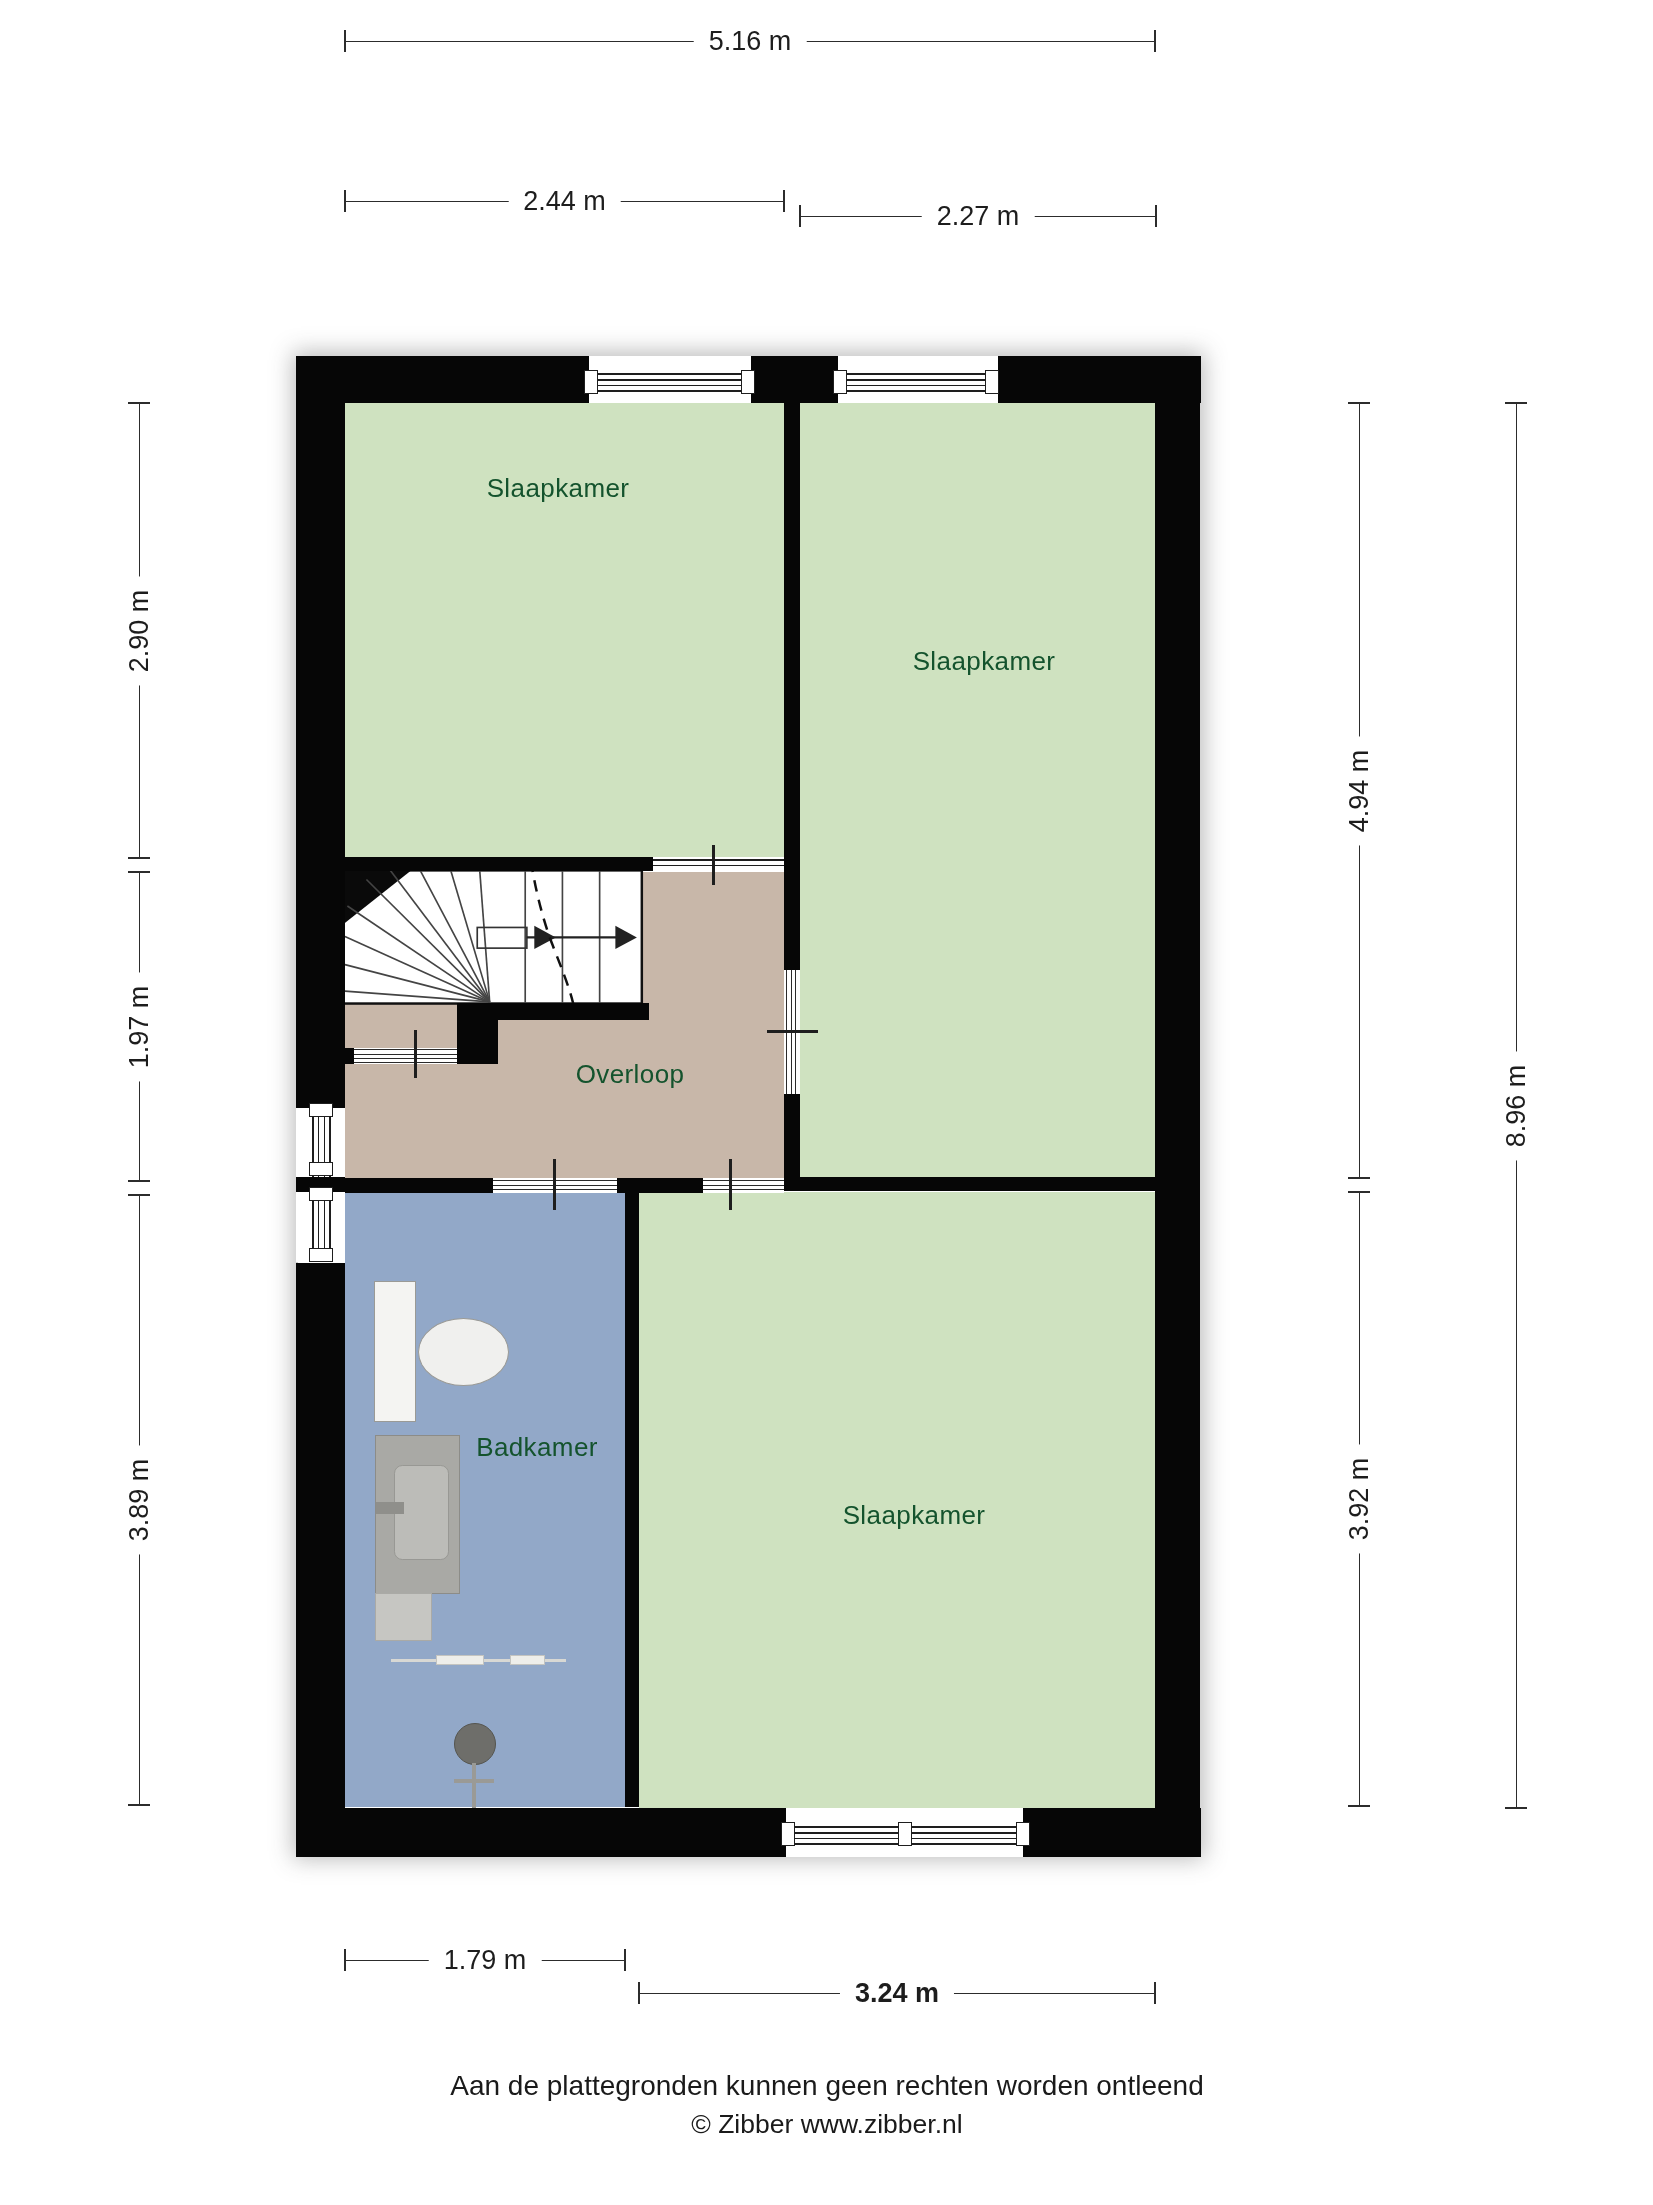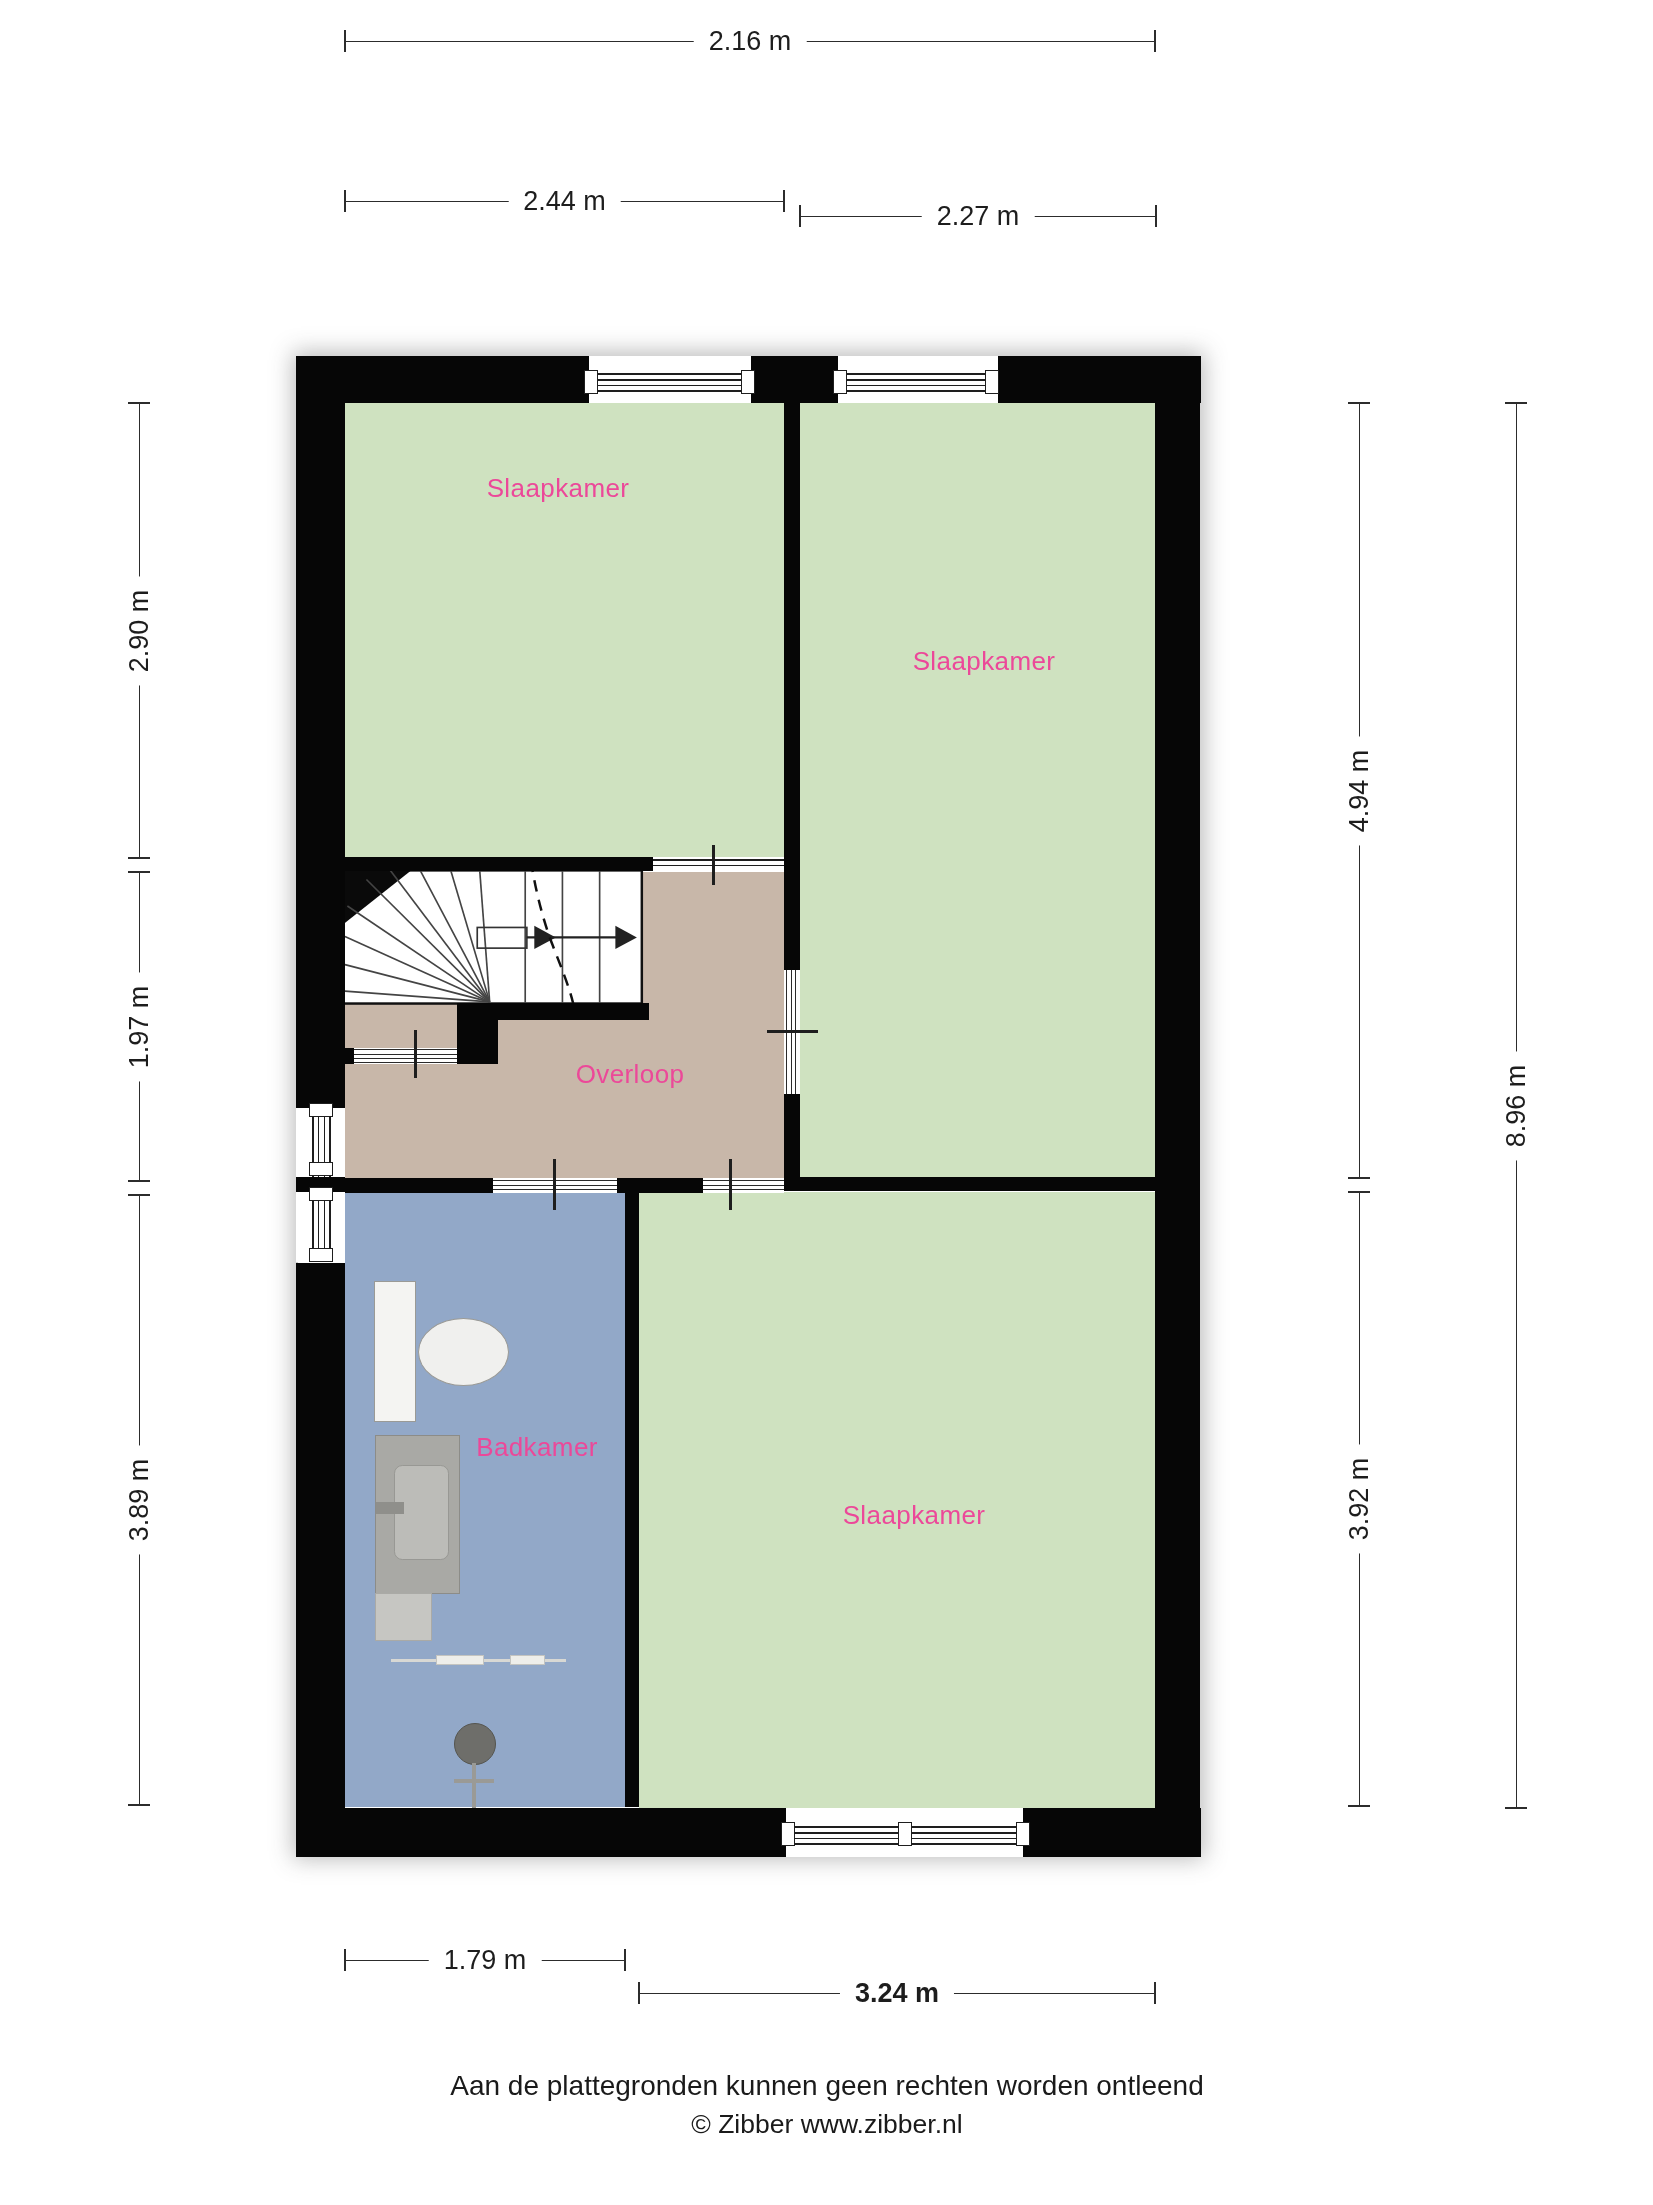--- a/index.html
+++ b/index.html
@@ -19,21 +19,21 @@
   .open-sym{position:absolute;z-index:4;background:#ffffff;}
   .glaze-h{position:absolute;background:repeating-linear-gradient(to bottom,#1e1e1e 0 1.7px,transparent 1.7px 5.8px);}
   .glaze-v{position:absolute;background:repeating-linear-gradient(to right,#1e1e1e 0 1.7px,transparent 1.7px 5.8px);}
   .stripe-h{position:absolute;background:repeating-linear-gradient(to bottom,#2a2a2a 0 1.2px,transparent 1.2px 4.5px);}
   .stripe-v{position:absolute;background:repeating-linear-gradient(to right,#2a2a2a 0 1.2px,transparent 1.2px 4.5px);}
   .cap{position:absolute;background:#ffffff;border:1.7px solid #1e1e1e;z-index:5;}
   .tick-v{position:absolute;width:2.5px;background:#1e1e1e;z-index:5;}
   .tick-h{position:absolute;height:2.5px;background:#1e1e1e;z-index:5;}
   
   .room-label{position:absolute;z-index:6;transform:translate(-50%,-50%);font-size:26px;
-              letter-spacing:0.4px;white-space:nowrap;color:#ec4899;}
+              letter-spacing:0.4px;white-space:nowrap;color:#14532d;}
   
   .hdim{position:absolute;height:0;border-top:1.7px solid #2c2c2c;z-index:6;}
   .hdim::before,.hdim::after{content:"";position:absolute;top:-11.6px;width:1.7px;height:22px;background:#2c2c2c;}
   .hdim::before{left:-0.8px;}
   .hdim::after{right:-0.8px;}
   .hdim .dlabel{position:absolute;left:50%;top:-0.8px;transform:translate(-50%,-50%);
                 background:#ffffff;padding:1.7px 15px;font-size:27px;white-space:nowrap;color:#1d1d1d;}
   .vdim{position:absolute;width:0;border-left:1.7px solid #2c2c2c;z-index:6;}
   .vdim::before,.vdim::after{content:"";position:absolute;left:-11.6px;height:1.7px;width:22px;background:#2c2c2c;}
   .vdim::before{top:-0.8px;}
@@ -170,21 +170,21 @@
   <div class="wall" style="left:341px;top:1048px;width:13.2px;height:15.7px;"></div>
   <div class="tick-v" style="left:414px;top:1030px;height:48px;"></div>
 
   <div class="room-label" style="left:558px;top:488px;">Slaapkamer</div>
   <div class="room-label" style="left:984px;top:661px;">Slaapkamer</div>
   <div class="room-label" style="left:630px;top:1074px;">Overloop</div>
   <div class="room-label" style="left:537px;top:1447px;">Badkamer</div>
   <div class="room-label" style="left:914px;top:1515px;">Slaapkamer</div>
 
   <div class="hdim" style="left:345px;top:41px;width:810px;">
-    <span class="dlabel">2.16 m</span>
+    <span class="dlabel">5.16 m</span>
   </div>
   <div class="hdim" style="left:345px;top:201px;width:439px;">
     <span class="dlabel">2.44 m</span>
   </div>
   <div class="hdim" style="left:800px;top:216px;width:356px;">
     <span class="dlabel">2.27 m</span>
   </div>
   <div class="hdim" style="left:345px;top:1960px;width:280px;text-align:right;">
     <span class="dlabel">1.79 m</span>
   </div>

